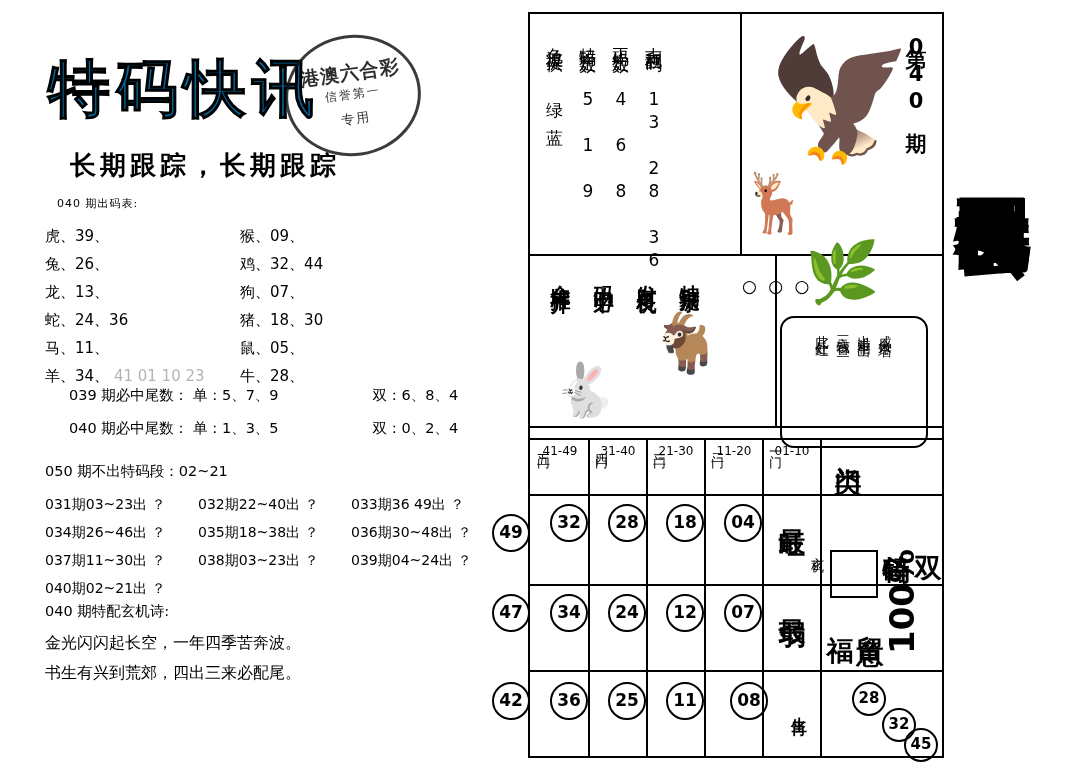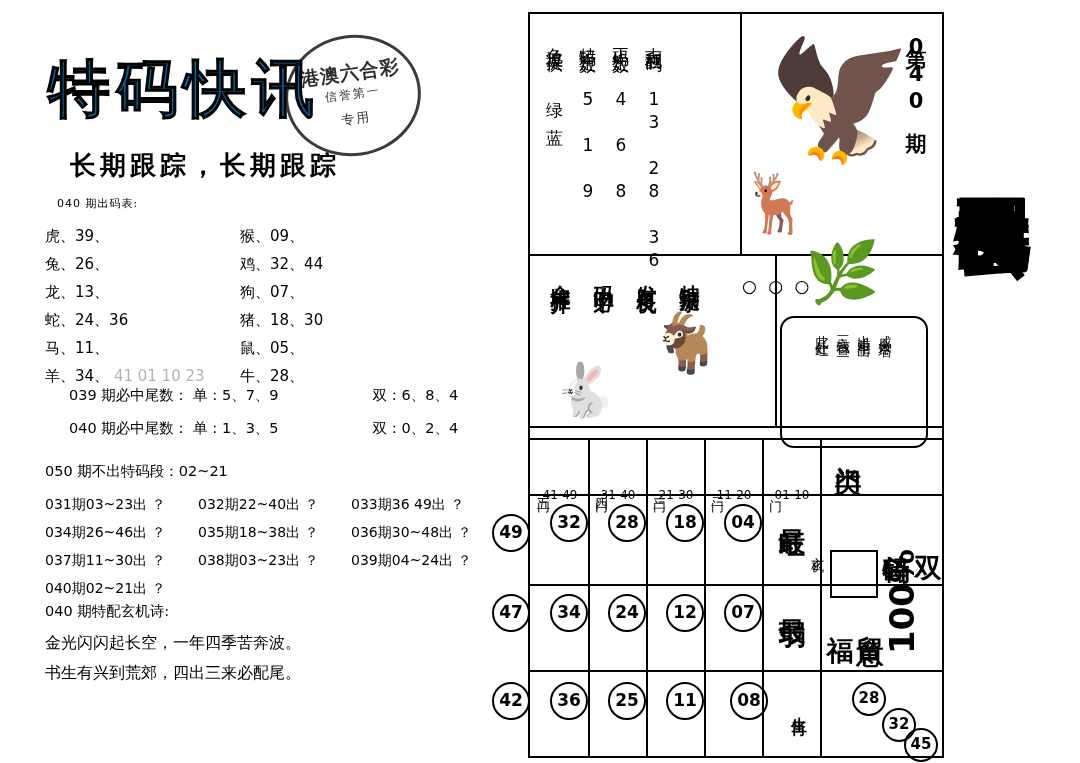--- a/index.html
+++ b/index.html
@@ -242,21 +242,20 @@
     left: 0; top: 424px;
     width: 100%;
     height: 318px;
   }
   .numgrid .hdr {
     position: absolute;
     top: 6px;
     font-size: 13px;
     text-align: center;
     width: 52px;
-    margin-top: 44px;
   }
   .numgrid .hdr .zh { display: block; font-size: 13px; letter-spacing: 0; }
   .numgrid .hdr .rg { display: block; font-size: 12px; }
   .ball {
     position: absolute;
     width: 34px; height: 34px;
     border: 2px solid #000;
     border-radius: 50%;
     font-size: 17px;
     font-weight: bold;

